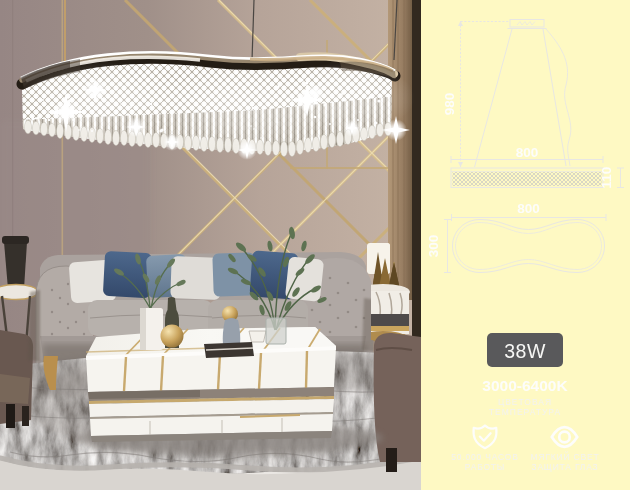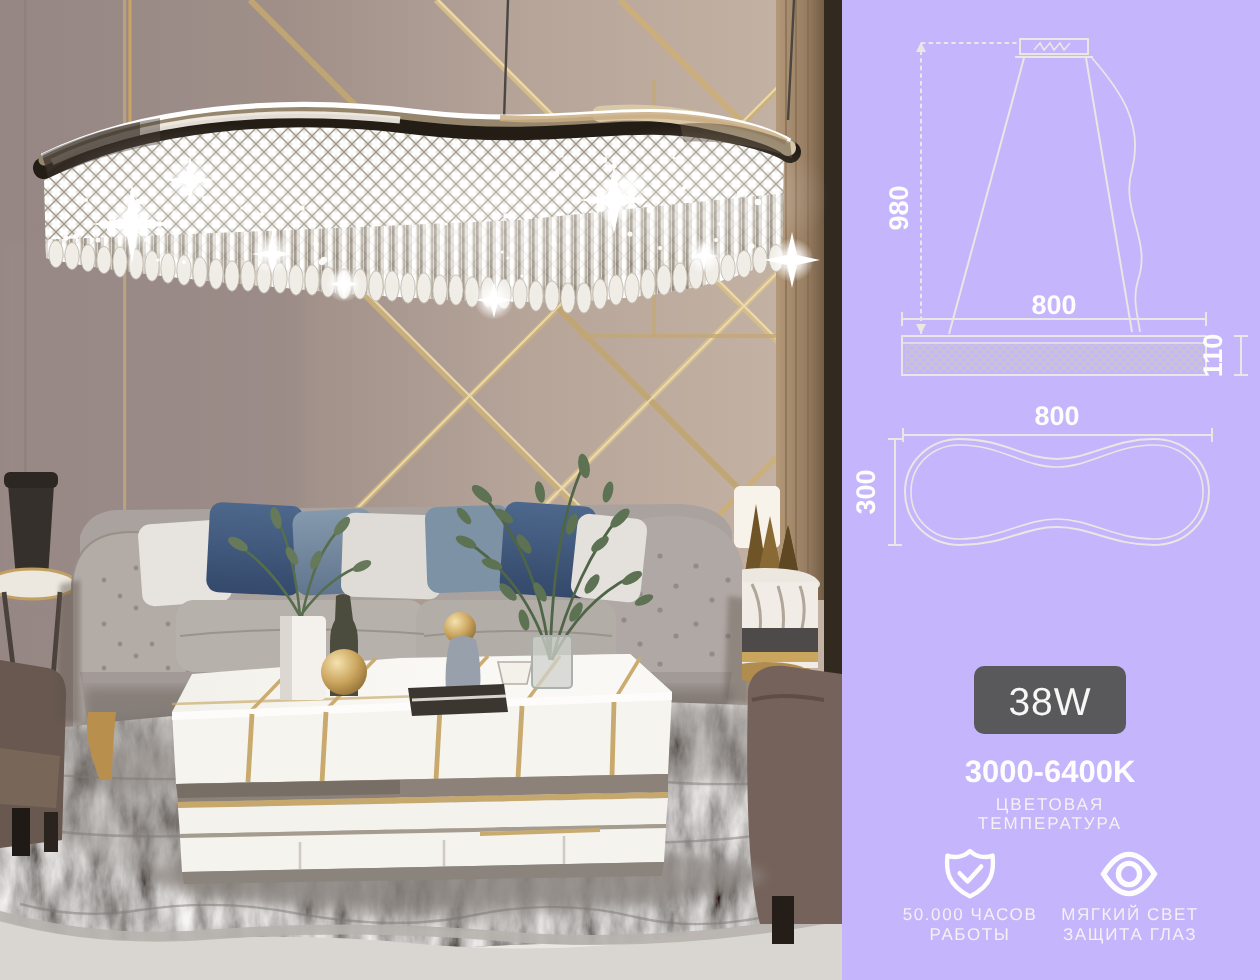--- a/index.html
+++ b/index.html
@@ -1,19 +1,19 @@
 <!DOCTYPE html>
 <html><head>
 <meta charset="utf-8">
 <style>
   html,body{margin:0;padding:0;}
   body{width:630px;height:490px;overflow:hidden;background:#3a3a38;font-family:"Liberation Sans",sans-serif;}
   #stage{position:relative;width:630px;height:490px;}
   #photo{position:absolute;left:0;top:0;width:421px;height:490px;overflow:hidden;}
-  #panel{position:absolute;left:421px;top:0;width:209px;height:490px;background:#c4b5fd;text-align:center;}
+  #panel{position:absolute;left:421px;top:0;width:209px;height:490px;background:#fef9c3;text-align:center;}
 </style>
 </head>
 <body>
 <div id="stage">
 
   <div id="photo">
     <svg width="421" height="490" viewBox="0 0 421 490">
       <defs>
         <linearGradient id="wallG" x1="0" y1="0" x2="1" y2="0">
           <stop offset="0" stop-color="#968684"></stop>

